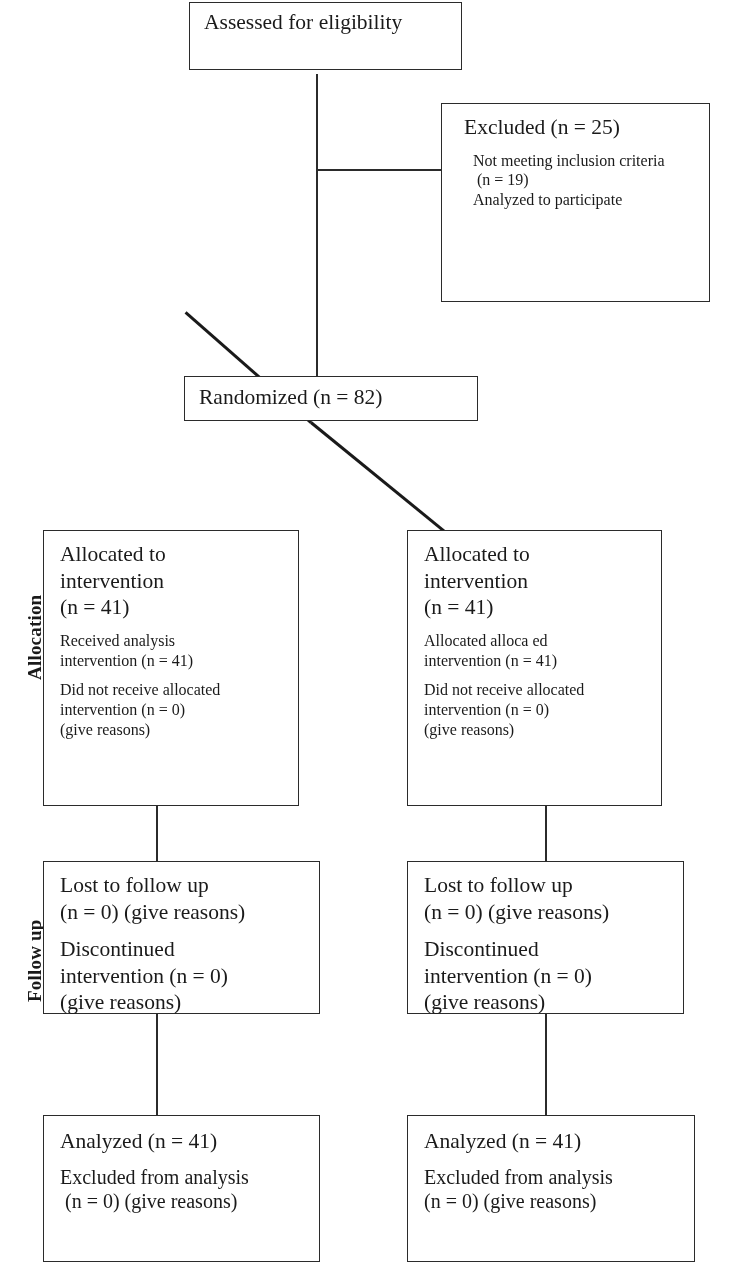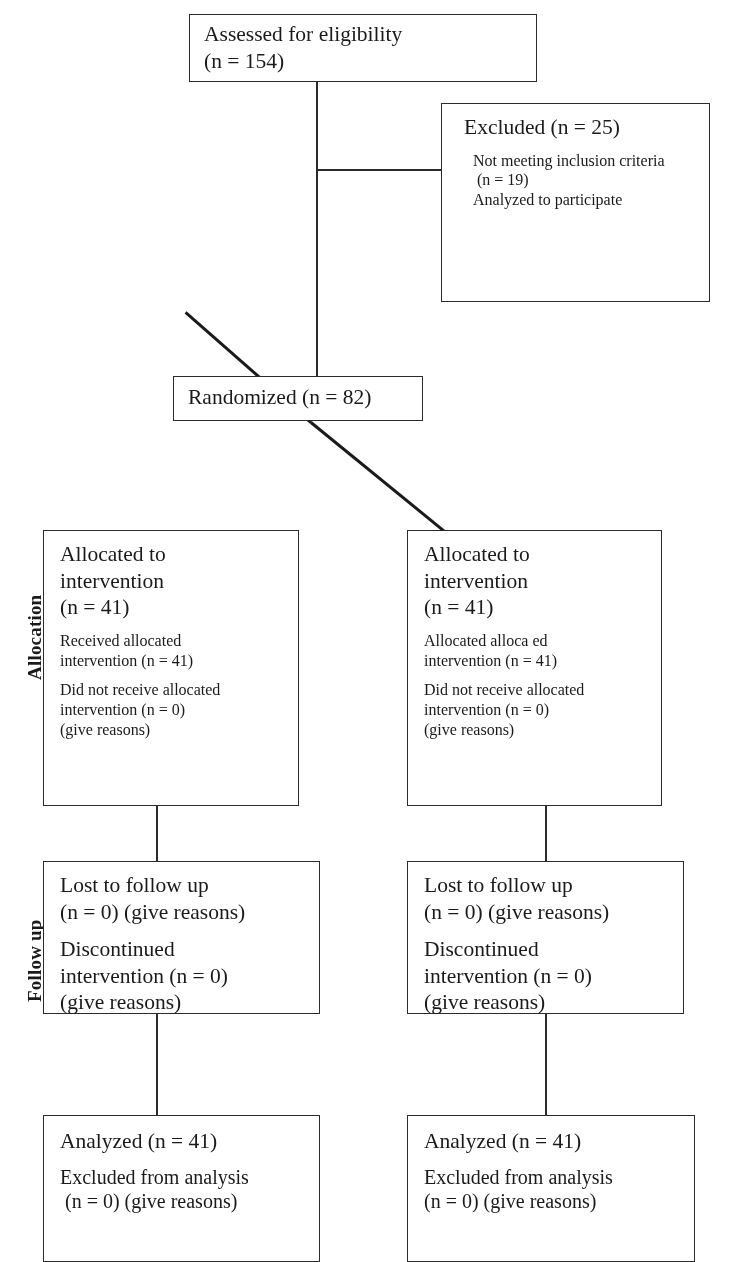--- a/index.html
+++ b/index.html
@@ -74,48 +74,47 @@
 
   <div class="vline" style="left:156px; top:806px; height:55px;"></div>
   <div class="vline" style="left:545px; top:806px; height:55px;"></div>
 
   <div class="vline" style="left:156px; top:1014px; height:102px;"></div>
   <div class="vline" style="left:545px; top:1014px; height:102px;"></div>
 
   <div class="stage-label" style="left:24px; top:680px;">Allocation</div>
   <div class="stage-label" style="left:24px; top:1002px;">Follow up</div>
 
-  <div class="box t-lg" style="left:189px; top:14px; width:348px; height:68px; padding:6px 12px 0 14px;">
+  <div class="box t-lg" style="left:189px; top:2px; width:273px; height:68px; padding:6px 12px 0 14px;">
     <div class="line">Assessed for eligibility</div>
-    <div class="line">(n = 154)</div>
   </div>
 
   <div class="box" style="left:441px; top:103px; width:269px; height:199px; padding:10px 0 0 22px;">
     <div class="line t-lg">Excluded (n = 25)</div>
     <div class="gap"></div>
     <div class="t-sm" style="padding-left:9px;">
       <div class="line">Not meeting inclusion criteria</div>
       <div class="line"> (n = 19)</div>
       <div class="line">Analyzed to participate</div>
     </div>
   </div>
 
-  <div class="box t-lg" style="left:173px; top:376px; width:250px; height:45px; padding:7px 0 0 14px;">
+  <div class="box t-lg" style="left:184px; top:376px; width:294px; height:45px; padding:7px 0 0 14px;">
     <div class="line">Randomized (n = 82)</div>
   </div>
 
   <div class="box" style="left:43px; top:530px; width:256px; height:276px; padding:10px 0 0 16px;">
     <div class="t-lg">
       <div class="line">Allocated to</div>
       <div class="line">intervention</div>
       <div class="line">(n = 41)</div>
     </div>
     <div class="gap"></div>
     <div class="t-sm">
-      <div class="line">Received allocated</div>
+      <div class="line">Received analysis</div>
       <div class="line">intervention (n = 41)</div>
     </div>
     <div class="gap"></div>
     <div class="t-sm">
       <div class="line">Did not receive allocated</div>
       <div class="line">intervention (n = 0)</div>
       <div class="line">(give reasons)</div>
     </div>
   </div>
 

